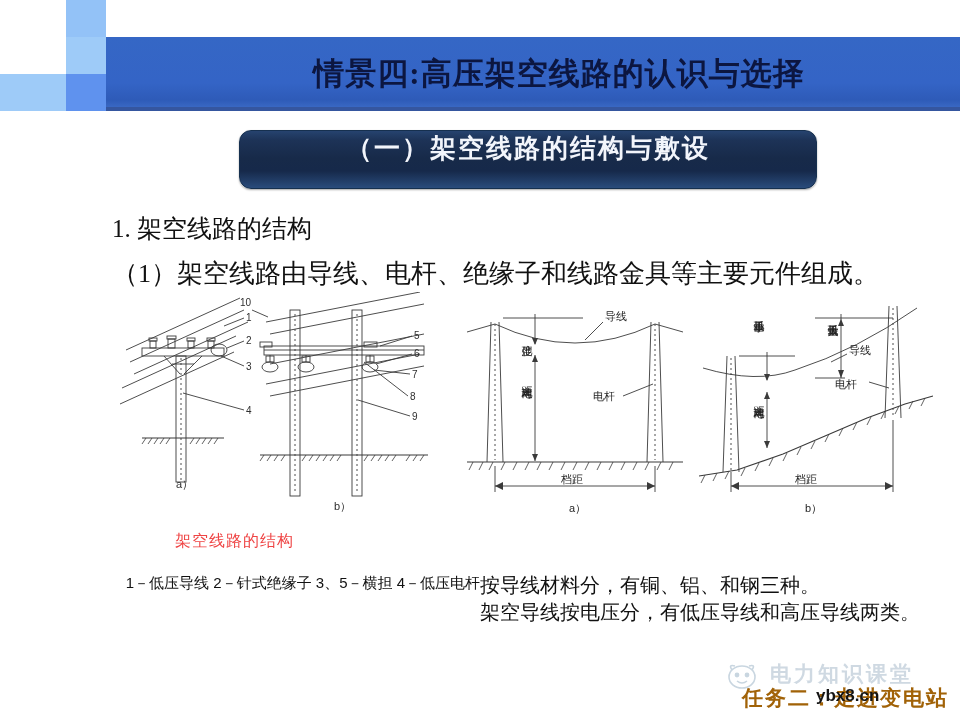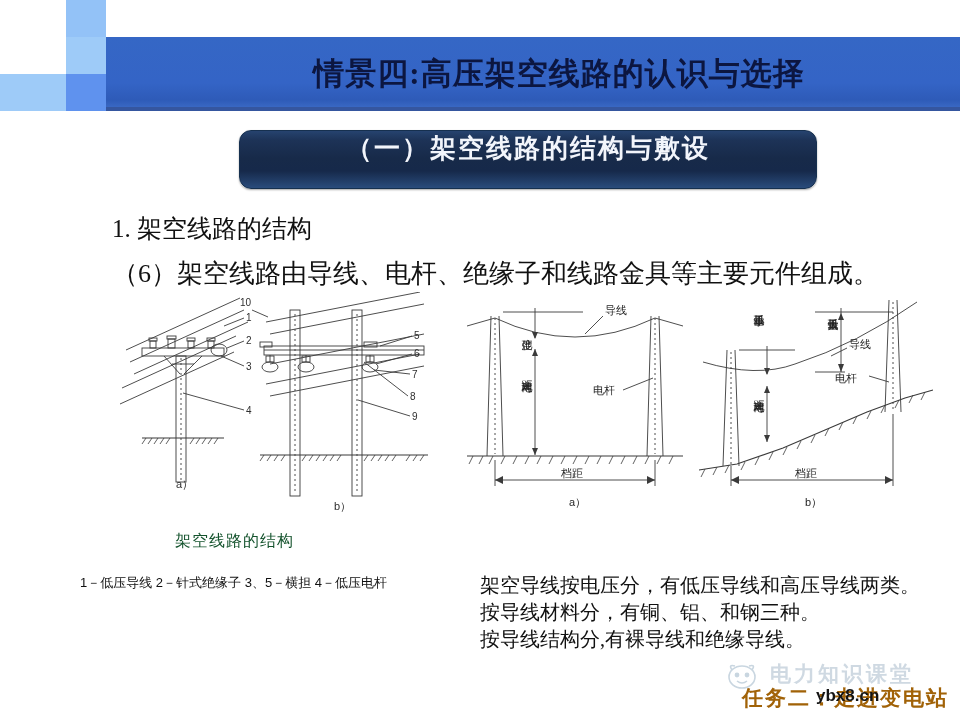--- a/index.html
+++ b/index.html
@@ -58,33 +58,33 @@
   .para{position:absolute;color:#111;font-family:"Liberation Serif","DejaVu Serif",serif;white-space:nowrap;}
   .para-1{left:112px;top:212px;font-size:25px;}
   .para-2{left:112px;top:256px;font-size:26px;}
 
   
   .figures{position:absolute;left:110px;top:292px;width:840px;height:250px;}
 
   .fig{position:absolute;}
   .fig svg{display:block;}
   .fig-left{left:10px;top:0px;}
-  .fig-right{left:355px;top:2px;text-decoration:underline;}
+  .fig-right{left:355px;top:8px;text-decoration:underline;}
 
   
   .figcap{
     position:absolute;left:175px;top:531px;
-    font-size:16px;color:#14532d;letter-spacing:1px;
+    font-size:16px;color:#ef4444;letter-spacing:1px;
     font-family:"Liberation Sans","DejaVu Sans",sans-serif;
     white-space:nowrap;
   }
   .legend{
     position:absolute;left:80px;top:572px;width:400px;
-    text-align:left;
-    font-size:13px;line-height:21px;color:#111;letter-spacing:0px;
+    text-align:right;
+    font-size:15px;line-height:21px;color:#111;letter-spacing:0px;
     font-family:"Liberation Sans","DejaVu Sans",sans-serif;
   }
   .legend div{white-space:nowrap;}
 
   .rightnote{
     position:absolute;left:480px;top:572px;width:470px;
     font-size:20px;line-height:27px;color:#111;
     font-family:"Liberation Serif","DejaVu Serif",serif;
   }
   .rightnote div{white-space:nowrap;}
@@ -125,21 +125,21 @@
 
   <div class="titlebar">
     <div class="title">情景四:高压架空线路的认识与选择</div>
   </div>
 
   <div class="subtitle-wrap">
     <div class="subtitle">（一）架空线路的结构与敷设</div>
   </div>
 
   <div class="para para-1">1. 架空线路的结构</div>
-  <div class="para para-2">（6）架空线路由导线、电杆、绝缘子和线路金具等主要元件组成。</div>
+  <div class="para para-2">（1）架空线路由导线、电杆、绝缘子和线路金具等主要元件组成。</div>
 
   <div class="figures">
 
     <div class="fig fig-left">
       <svg width="330" height="240" viewBox="0 0 330 240">
         <g stroke="#3a3a3a" fill="none" stroke-width="0.9">
 
           <line x1="6" y1="58" x2="120" y2="6"></line>
           <line x1="10" y1="70" x2="124" y2="18"></line>
           <line x1="14" y1="82" x2="128" y2="30"></line>
@@ -389,23 +389,22 @@
     </div>
   </div>
 
   <div class="figcap">架空线路的结构</div>
 
   <div class="legend">
     <div>1－低压导线 2－针式绝缘子 3、5－横担 4－低压电杆</div>
   </div>
 
   <div class="rightnote">
+    <div>按导线材料分，有铜、铝、和钢三种。</div>
     <div>架空导线按电压分，有低压导线和高压导线两类。</div>
-    <div>按导线材料分，有铜、铝、和钢三种。</div>
-    <div>按导线结构分,有裸导线和绝缘导线。</div>
   </div>
 
   <div class="watermark">
     <svg class="wm-face" width="44" height="30" viewBox="0 0 44 30">
       <g stroke="#c9d6e0" fill="none" stroke-width="1.6">
         <path d="M6 8 Q2 2 9 4"></path>
         <path d="M26 8 Q30 2 23 4"></path>
         <ellipse cx="16" cy="15" rx="13" ry="11"></ellipse>
         <circle cx="11" cy="13" r="1.6" fill="#c9d6e0"></circle>
         <circle cx="21" cy="13" r="1.6" fill="#c9d6e0"></circle>

